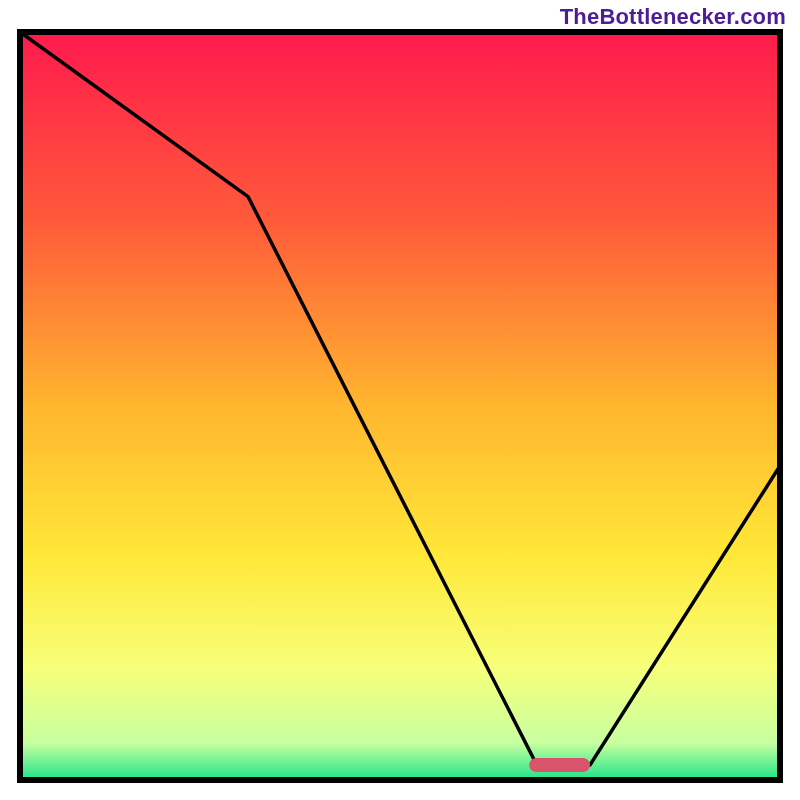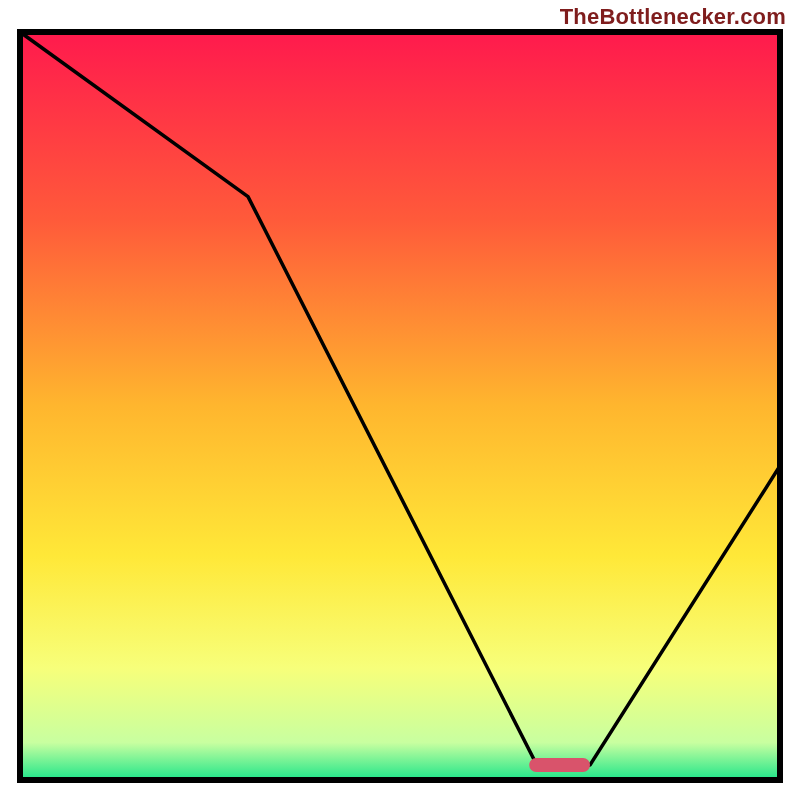--- a/index.html
+++ b/index.html
@@ -15,21 +15,21 @@
     position: relative;
     width: 800px;
     height: 800px;
   }
   .watermark {
     position: absolute;
     top: 4px;
     right: 14px;
     font-size: 22px;
     font-weight: 600;
-    color: #7f1d1d;
+    color: #4c1d95;
     letter-spacing: 0.2px;
   }
   svg {
     display: block;
   }
 </style>
 </head>
 <body>
 
 <div class="container">

